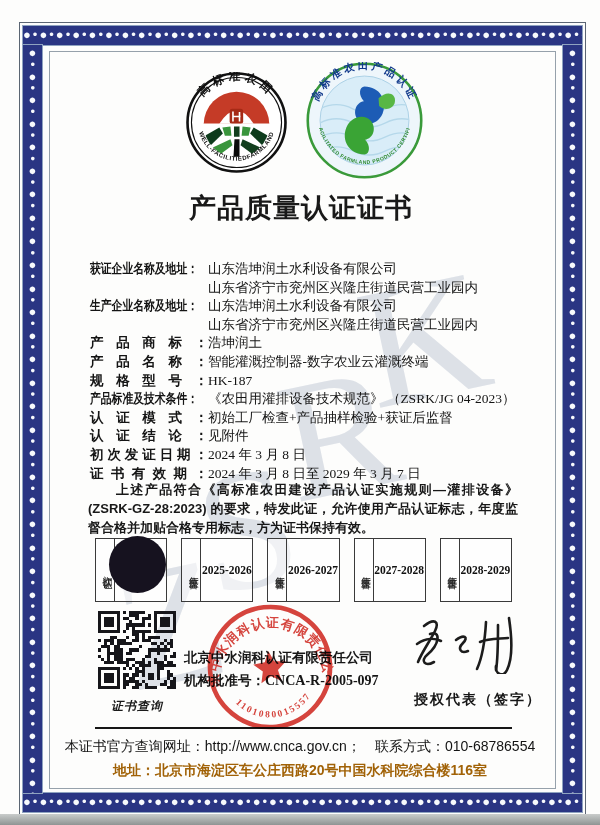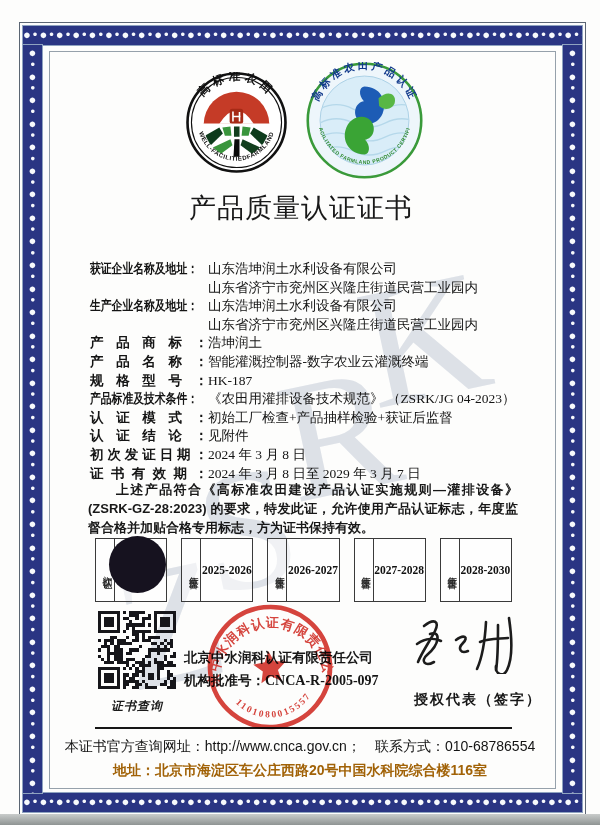--- a/index.html
+++ b/index.html
@@ -22,21 +22,21 @@
              color:rgba(176,187,202,.42);transform:rotate(-12deg);z-index:1;line-height:1;}
 
   .content{position:absolute;inset:0;z-index:2;}
 
   
   .logo{position:absolute;}
   .logo-left{left:186px;top:72px;width:101px;height:101px;}
   .logo-right{left:306px;top:62px;width:117px;height:117px;}
 
   
-  .title{position:absolute;left:90px;width:422px;top:190px;text-align:center;font-size:27px;font-weight:normal;
+  .title{position:absolute;left:90px;width:422px;top:190px;text-align:center;font-size:27px;font-weight:bold;
          color:#191919;letter-spacing:1px;}
   .certno{position:absolute;left:290px;top:237px;font-size:13px;color:#1c1c1c;white-space:pre;}
   .certno .cl{font-weight:bold;}
   .certno .cv{font-family:"Liberation Serif","DejaVu Serif",serif;font-size:13px;}
 
   
   .fields{position:absolute;left:90px;top:246px;width:430px;font-size:13.5px;color:#141414;margin-top:14px;}
   .frow{height:18.6px;line-height:18.6px;white-space:nowrap;}
   .lab{display:inline-block;width:118px;font-weight:bold;text-align:justify;text-align-last:justify;vertical-align:top;}
   .lab.squeeze{text-align:left;text-align-last:auto;white-space:nowrap;transform:scaleX(.8);transform-origin:0 50%;}
@@ -189,21 +189,21 @@
         <div class="sbox">
           <span class="sside">年度监督</span>
           <span class="syear">2026-2027</span>
         </div>
         <div class="sbox">
           <span class="sside">年度监督</span>
           <span class="syear">2027-2028</span>
         </div>
         <div class="sbox">
           <span class="sside">年度监督</span>
-          <span class="syear">2028-2030</span>
+          <span class="syear">2028-2029</span>
         </div>
       </div>
 
     <div class="qr">
       <div id="qr-host"><svg viewBox="0 0 25 25" width="78" height="78" shape-rendering="crispEdges">
             <rect x="0" y="0" width="1" height="1" fill="#16161a"></rect>
             <rect x="1" y="0" width="1" height="1" fill="#16161a"></rect>
             <rect x="2" y="0" width="1" height="1" fill="#16161a"></rect>
             <rect x="3" y="0" width="1" height="1" fill="#16161a"></rect>
             <rect x="4" y="0" width="1" height="1" fill="#16161a"></rect>

